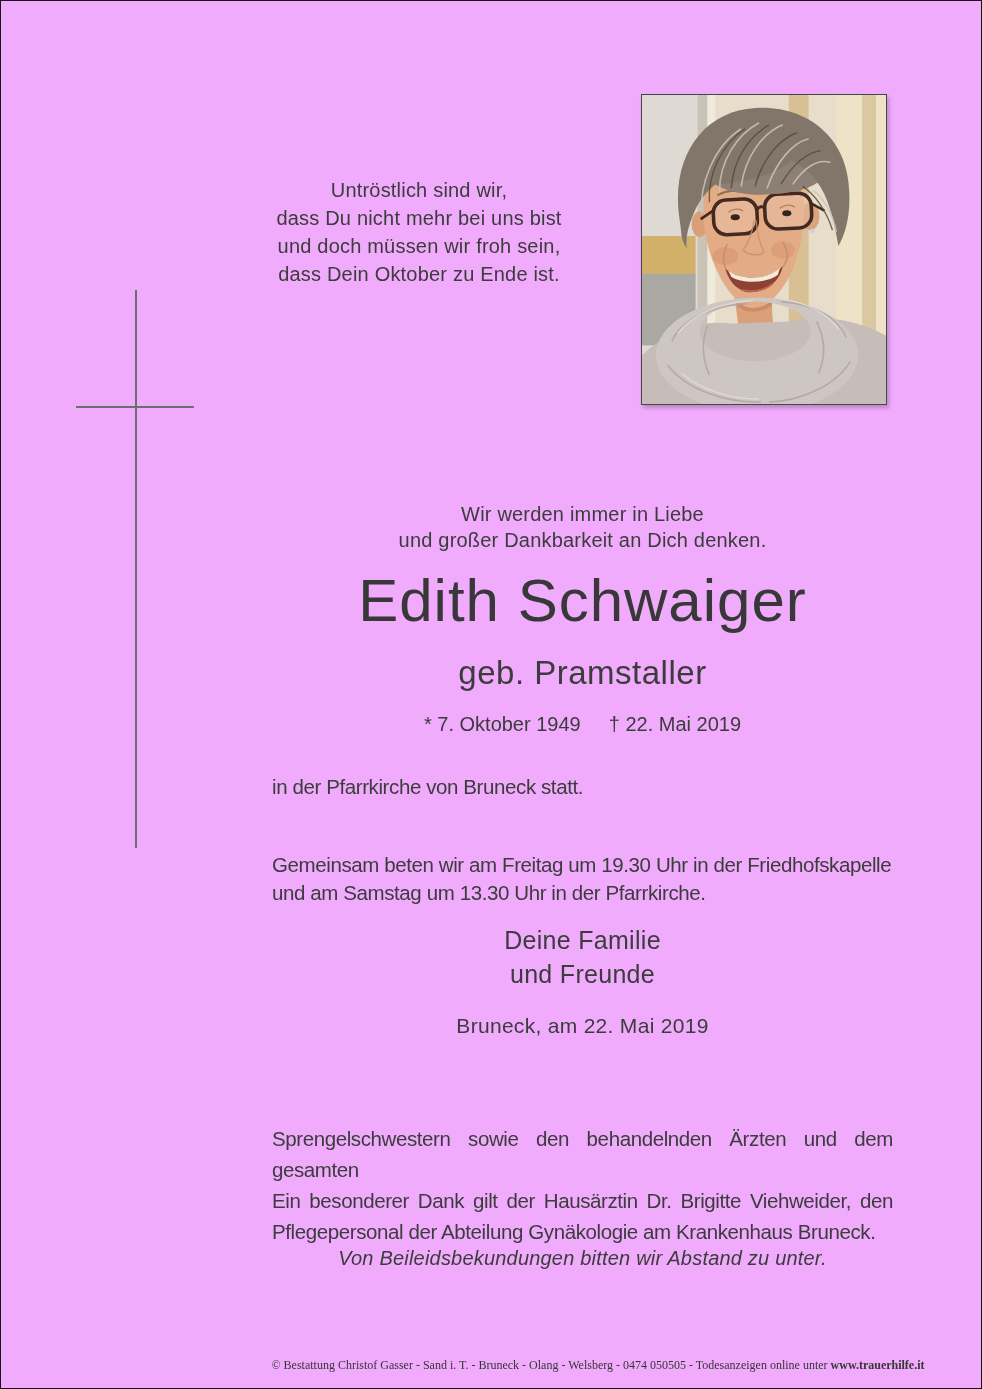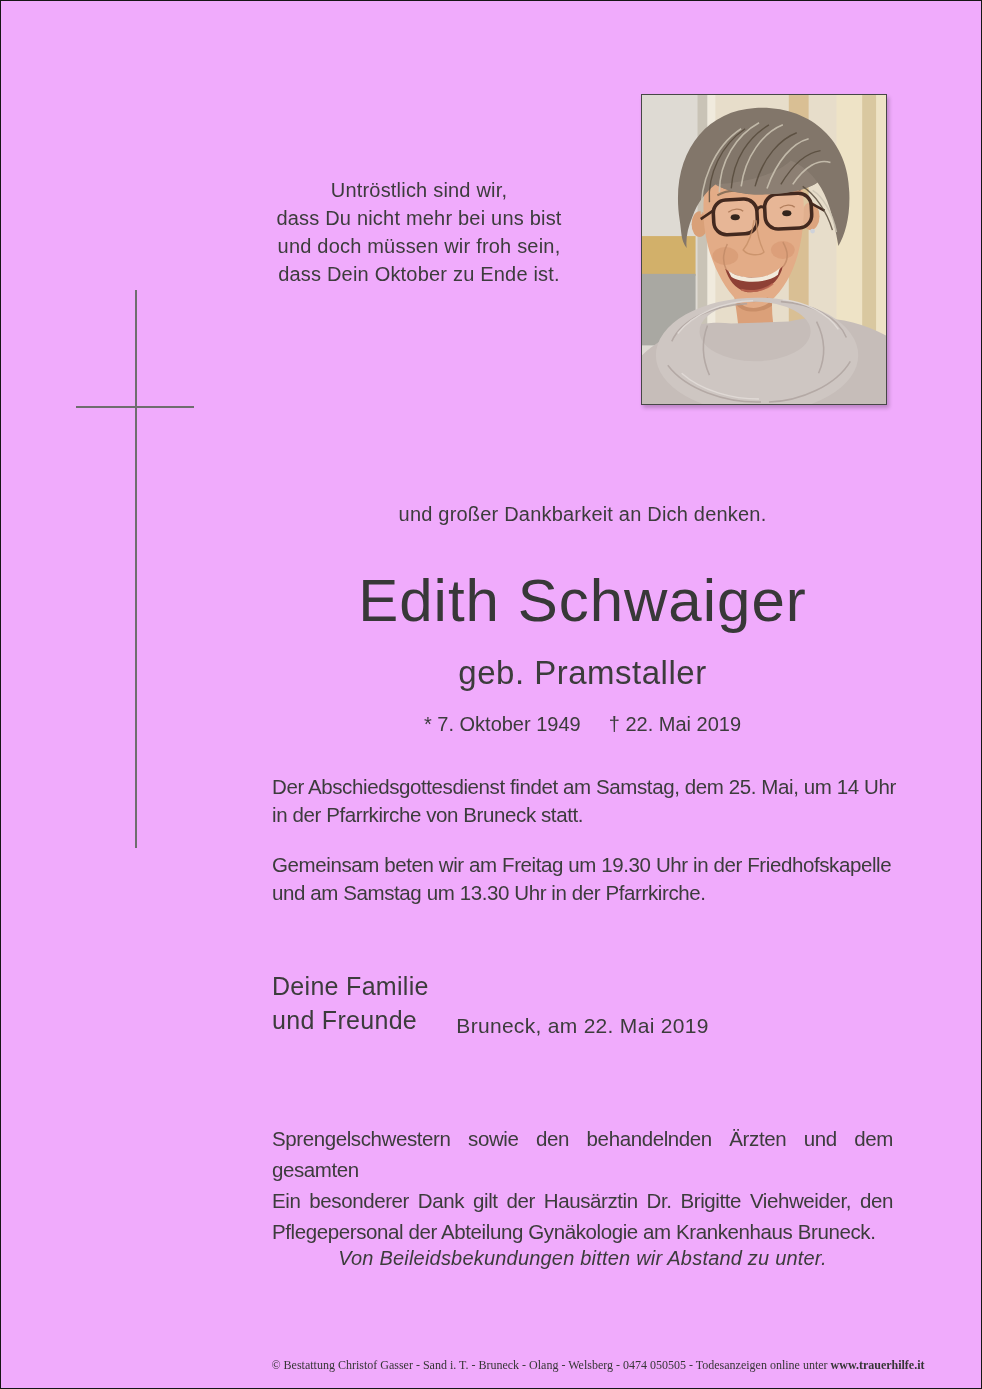--- a/index.html
+++ b/index.html
@@ -70,21 +70,21 @@
     font-size: 20px; line-height: 26px;
     display: flex; justify-content: center; gap: 28px;
   }
   .para {
     font-size: 20.5px; line-height: 28px; letter-spacing: -0.4px;
   }
   .para .pline { white-space: nowrap; }
   .service1 { top: 772px; }
   .service2 { top: 850px; }
   .family {
-    top: 968px; 
+    top: 922px; text-align: center;
     font-size: 25px; line-height: 34px; letter-spacing: 0.3px;
   }
   .place-date {
     top: 1011px; text-align: center;
     font-size: 21px; line-height: 28px; letter-spacing: 0.3px;
   }
   .thanks { top: 1122px; font-size: 20.5px; line-height: 31px; letter-spacing: -0.4px; }
   .thanks .jline { text-align: justify; text-align-last: justify; white-space: normal; }
   .thanks .pline { white-space: nowrap; }
   .condolence {
@@ -207,33 +207,33 @@
   </div>
 
   <div class="verse">
     <div>Untröstlich sind wir,</div>
     <div>dass Du nicht mehr bei uns bist</div>
     <div>und doch müssen wir froh sein,</div>
     <div>dass Dein Oktober zu Ende ist.</div>
   </div>
 
   <div class="col intro">
+    <div>Wir werden immer in Liebe</div>
     <div>und großer Dankbarkeit an Dich denken.</div>
   </div>
 
   <h1 class="col name">Edith Schwaiger</h1>
   <div class="col maiden">geb. Pramstaller</div>
 
   <div class="col dates">
     <span>* 7. Oktober 1949</span>
     <span>† 22. Mai 2019</span>
   </div>
 
   <div class="col para service1">
-    <div class="pline">Der Abschiedsgottesdienst findet am Samstag, dem 25. Mai, um 14 Uhr</div>
     <div class="pline">in der Pfarrkirche von Bruneck statt.</div>
   </div>
   <div class="col para service2">
     <div class="pline">Gemeinsam beten wir am Freitag um 19.30 Uhr in der Friedhofskapelle</div>
     <div class="pline">und am Samstag um 13.30 Uhr in der Pfarrkirche.</div>
   </div>
 
   <div class="col family">
     <div>Deine Familie</div>
     <div>und Freunde</div>

